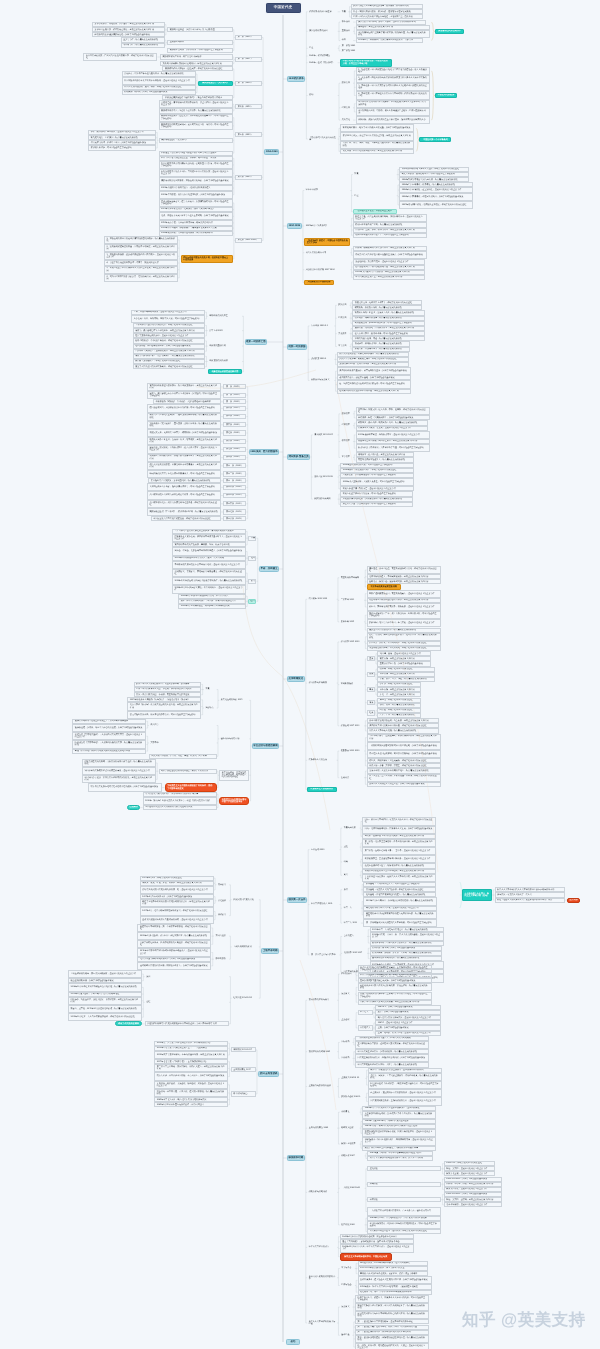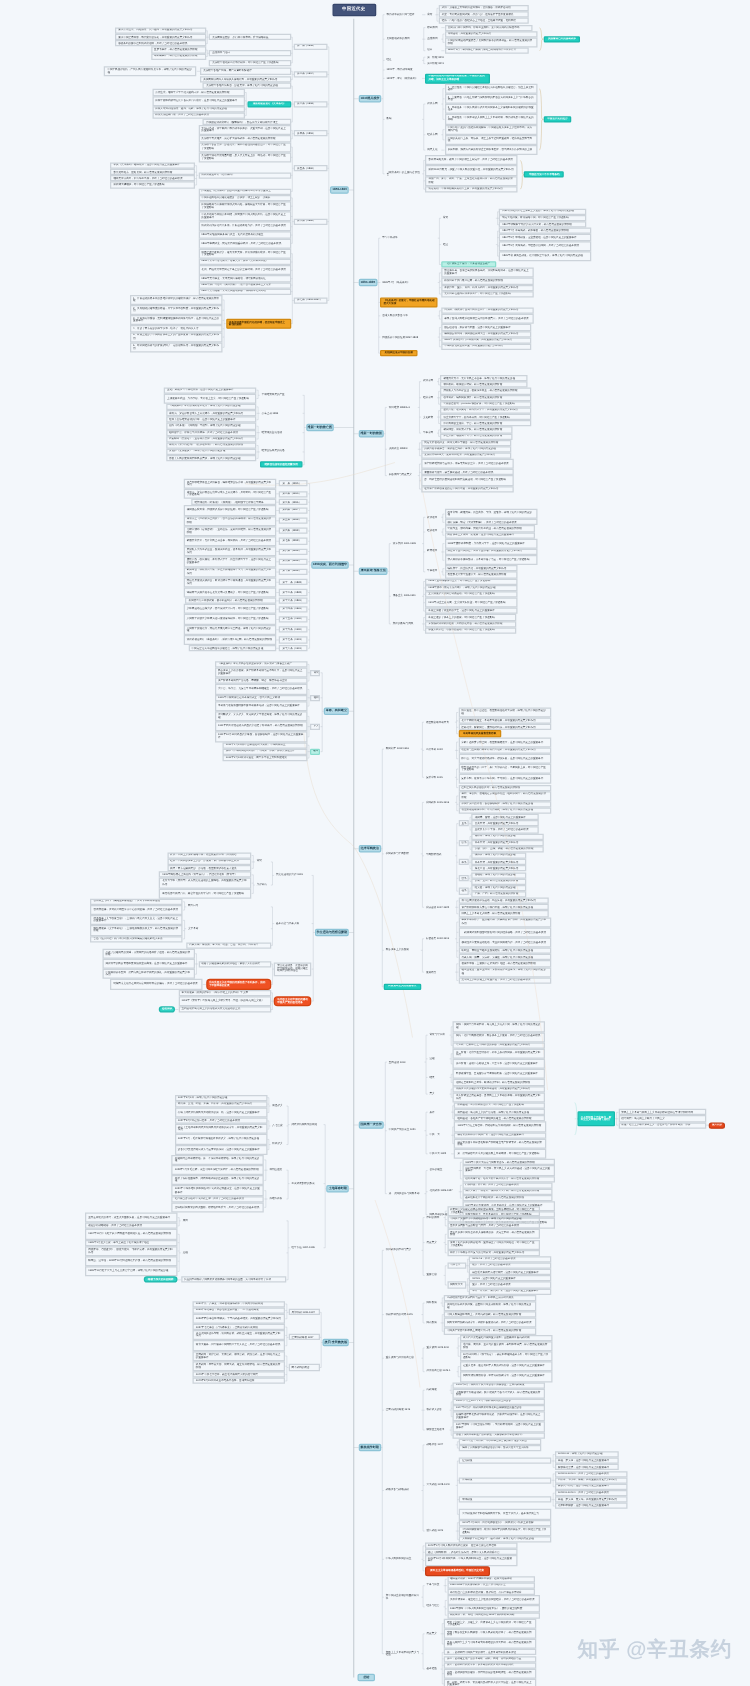--- a/index.html
+++ b/index.html
@@ -1371,14 +1371,14 @@
     <div class="nd s-b" style="left: 355.11px; top: 1294.75px; width: 74px; height: 8.2px; white-space: normal; text-align: left;">结束了帝国主义、封建主义、官僚资本主义在中国的统治，对中国社会产生了深远影响</div>
     <div class="nd s-b" style="left: 355.11px; top: 1302.95px; width: 74px; height: 8.2px; white-space: normal; text-align: left;">实现了民族独立和人民解放，中国人民从此站起来了，标志着历史发展的新阶段</div>
     <div class="nd s-b" style="left: 355.11px; top: 1311.15px; width: 74px; height: 8.2px; white-space: normal; text-align: left;">是马克思列宁主义与中国革命实际相结合的伟大胜利，标志着历史发展的新阶段</div>
     <div class="nd s-p" style="left: 339.74px; top: 1332.7px; width: 12.76px; height: 5.15px;">基本经验</div>
     <div class="nd s-b" style="left: 355.11px; top: 1319.35px; width: 74px; height: 5.15px;">第一，必须坚持中国共产党的领导，这是革命胜利的根本保证</div>
     <div class="nd s-b" style="left: 355.11px; top: 1324.5px; width: 74px; height: 5.15px;">第二，必须建立最广泛的革命统一战线，团结一切可以团结的力量</div>
     <div class="nd s-b" style="left: 355.11px; top: 1329.65px; width: 74px; height: 5.15px;">第三，必须坚持武装斗争，以革命的武装反对反革命的武装</div>
     <div class="nd s-b" style="left: 355.11px; top: 1334.8px; width: 74px; height: 8.2px; white-space: normal; text-align: left;">第四，必须加强党的建设，保持党的先进性和纯洁性，标志着历史发展的新阶段</div>
     <div class="nd s-b" style="left: 355.11px; top: 1343px; width: 74px; height: 8.2px; white-space: normal; text-align: left;">统一战线、武装斗争、党的建设是战胜敌人的三大法宝，这是中国近代史上的重要事件</div>
     <div class="nd s-main" style="left: 286px; top: 1339px; width: 14px; height: 6px;">总结</div>
-    <div class="wm" style="left: 462px; top: 1309px; font-size: 16.5px; letter-spacing: 0.5px;">知乎 @辛丑条约</div>
+    <div class="wm" style="left: 462px; top: 1309px; font-size: 16.5px; letter-spacing: 0.5px;">知乎 @英美支持</div>
   </div>
 
 </body></html>

